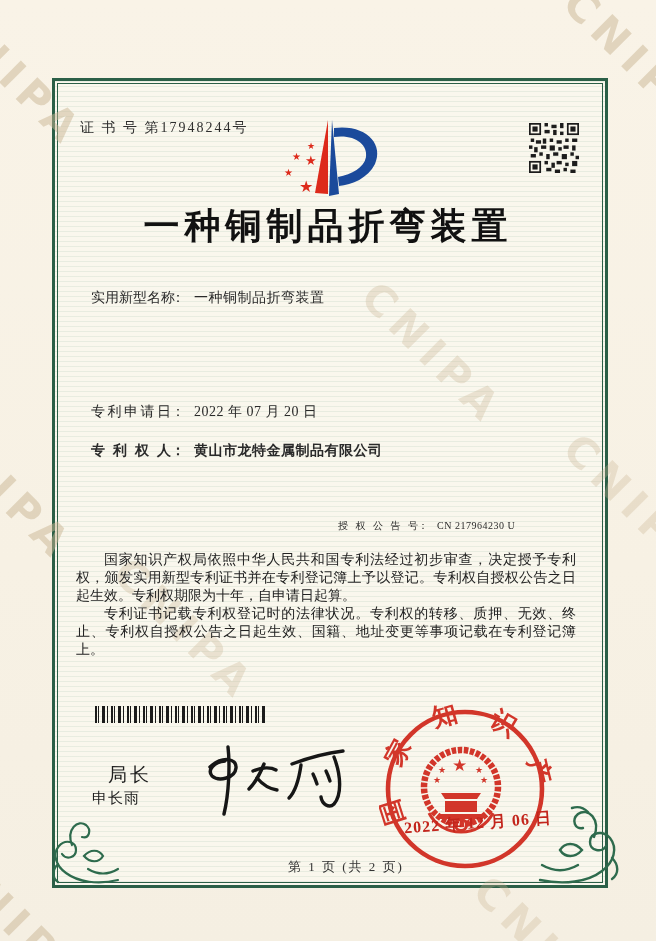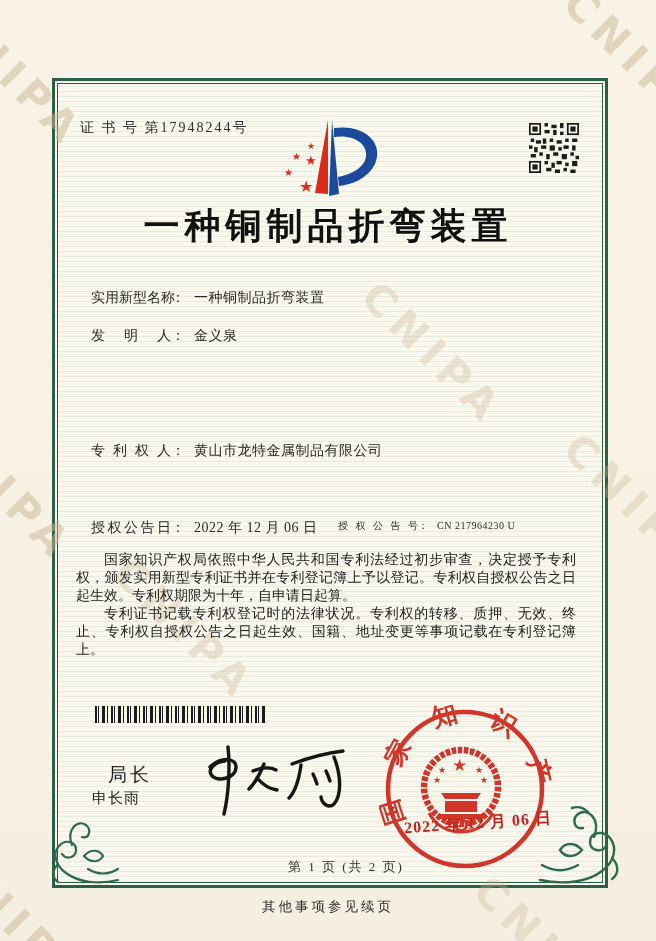--- a/index.html
+++ b/index.html
@@ -52,21 +52,21 @@
     position:absolute; left:0; right:0; top:202px; text-align:center;
     font-size:36px; font-weight:bold; letter-spacing:5px; color:#111;
   }
   .frow{ position:absolute; left:91px; font-size:14px; color:#2a2a2a; white-space:nowrap; }
   .flabel{
     display:inline-block; width:80px; vertical-align:bottom;
     text-align:justify; text-align-last:justify;
   }
   .fvalue{ margin-left:9px; letter-spacing:0.5px; }
   .r1{ top:289px; } .r2{ top:327px; } .r3{ top:365px; }
-  .r4{ top:403px; } .r5{ top:442px; } .r6{ top:480px; } .r7{ top:519px; }
+  .r4{ top:403px; } .r5{ top:442px;font-weight:bold; } .r6{ top:480px; } .r7{ top:519px; }
   .grant-no{ position:absolute; left:338px; top:519px; font-size:10px; color:#2a2a2a; white-space:nowrap; }
   .paras{
     position:absolute; left:76px; top:551px; width:500px;
     font-size:14px; line-height:18px; text-align:justify; color:#222;
   }
   .paras p{ text-indent:2em; }
   .barcode{
     position:absolute; left:95px; top:706px; width:172px; height:17px;
     background:
       repeating-linear-gradient(90deg,
@@ -176,28 +176,25 @@
         <rect x="24" y="2" width="3" height="3" fill="#1c1c1c"></rect>
       <rect x="1" y="23" width="5" height="5" fill="#faf7ed"></rect>
         <rect x="2" y="24" width="3" height="3" fill="#1c1c1c"></rect>
     </svg>
 
     <div class="title">一种铜制品折弯装置</div>
 
     <div class="frow r1">
       <span class="flabel">实用新型名称</span><span>：</span><span class="fvalue">一种铜制品折弯装置</span>
     </div>
-    <div class="frow r2">
-      <span class="flabel">发明人</span><span>：</span><span class="fvalue">金义泉</span>
+    <div class="frow r4">
+      <span class="flabel">专利申请日</span><span>：</span><span class="fvalue">2022 年 07 月 20 日</span>
     </div>
     <div class="frow r5">
       <span class="flabel">专利权人</span><span>：</span><span class="fvalue">黄山市龙特金属制品有限公司</span>
-    </div>
-    <div class="frow r7">
-      <span class="flabel">授权公告日</span><span>：</span><span class="fvalue">2022 年 12 月 06 日</span>
     </div>
     <div class="grant-no">
       <span class="flabel">授权公告号</span><span>：</span><span class="fvalue">CN 217964230 U</span>
     </div>
 
     <div class="paras">
       <p>国家知识产权局依照中华人民共和国专利法经过初步审查，决定授予专利权，颁发实用新型专利证书并在专利登记簿上予以登记。专利权自授权公告之日起生效。专利权期限为十年，自申请日起算。</p>
       <p>专利证书记载专利权登记时的法律状况。专利权的转移、质押、无效、终止、专利权自授权公告之日起生效、国籍、地址变更等事项记载在专利登记簿上。</p>
     </div>
 
@@ -238,21 +235,20 @@
         <rect x="66" y="98" width="32" height="11" fill="#d0281c"></rect>
         <rect x="60" y="111" width="44" height="5" fill="#d0281c"></rect>
         <circle cx="82" cy="122" r="5.5" fill="none" stroke="#d0281c" stroke-width="3"></circle>
         <path d="M50 110 C56 122 68 129 82 129" fill="none" stroke="#d0281c" stroke-width="3"></path>
         <path d="M114 110 C108 122 96 129 82 129" fill="none" stroke="#d0281c" stroke-width="3"></path>
       </g>
     </svg>
     <div class="seal-date">2022 年 12 月 06 日</div>
 
     <div class="page-ind">第 1 页 (共 2 页)</div>
-    <div class="footer-note">其他事项参见续页</div>
   </div>
 
   <svg class="orn orn-left" width="92" height="80" viewBox="0 0 92 80">
     <g fill="none" stroke="#2e6b4d" stroke-width="2.2" stroke-linecap="round">
       <path d="M90 64 C70 69 50 66 38 57 C28 50 24 38 31 30 C37 23 48 25 48 34 C48 42 38 44 34 38"></path>
       <path d="M44 29 C38 13 50 3 58 9 C64 14 61 23 54 21"></path>
       <path d="M56 40 C62 33 71 33 75 40 C71 47 62 47 56 40 Z"></path>
       <path d="M60 53 C70 59 80 59 90 53"></path>
       <path d="M30 48 C24 54 24 62 30 66"></path>
     </g>

